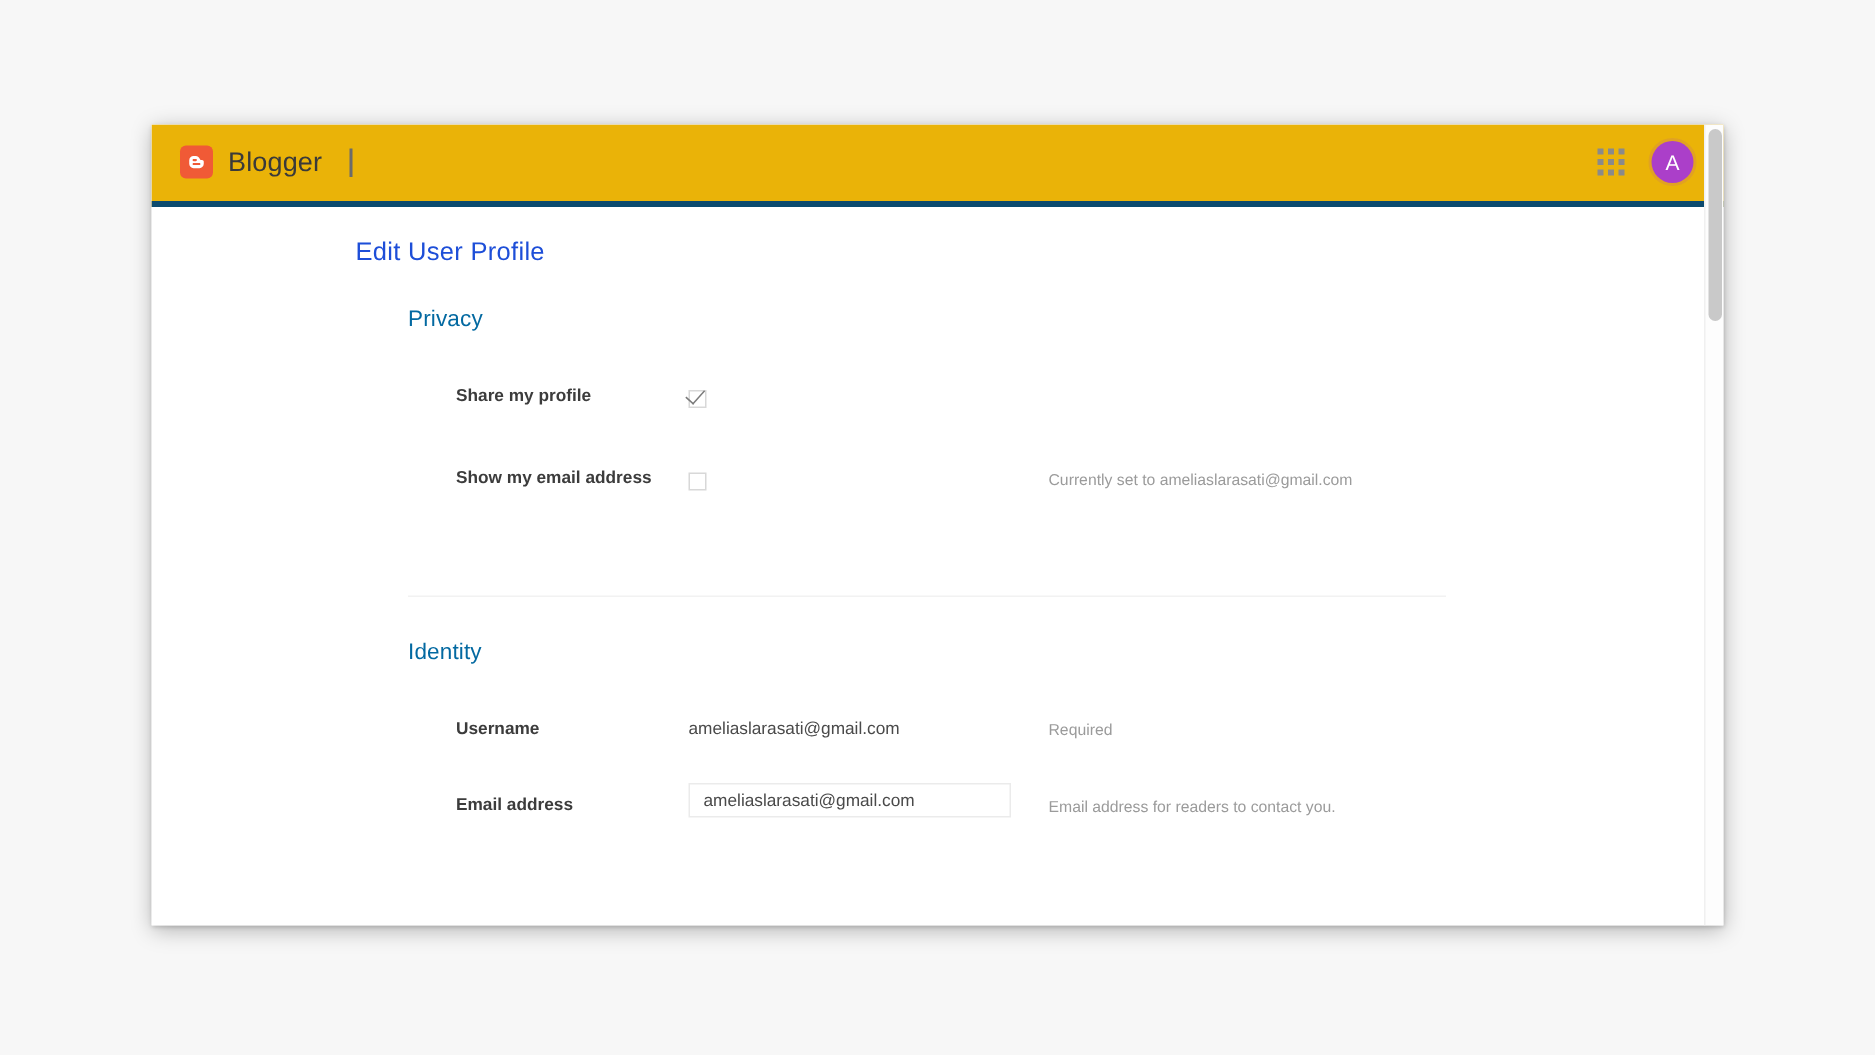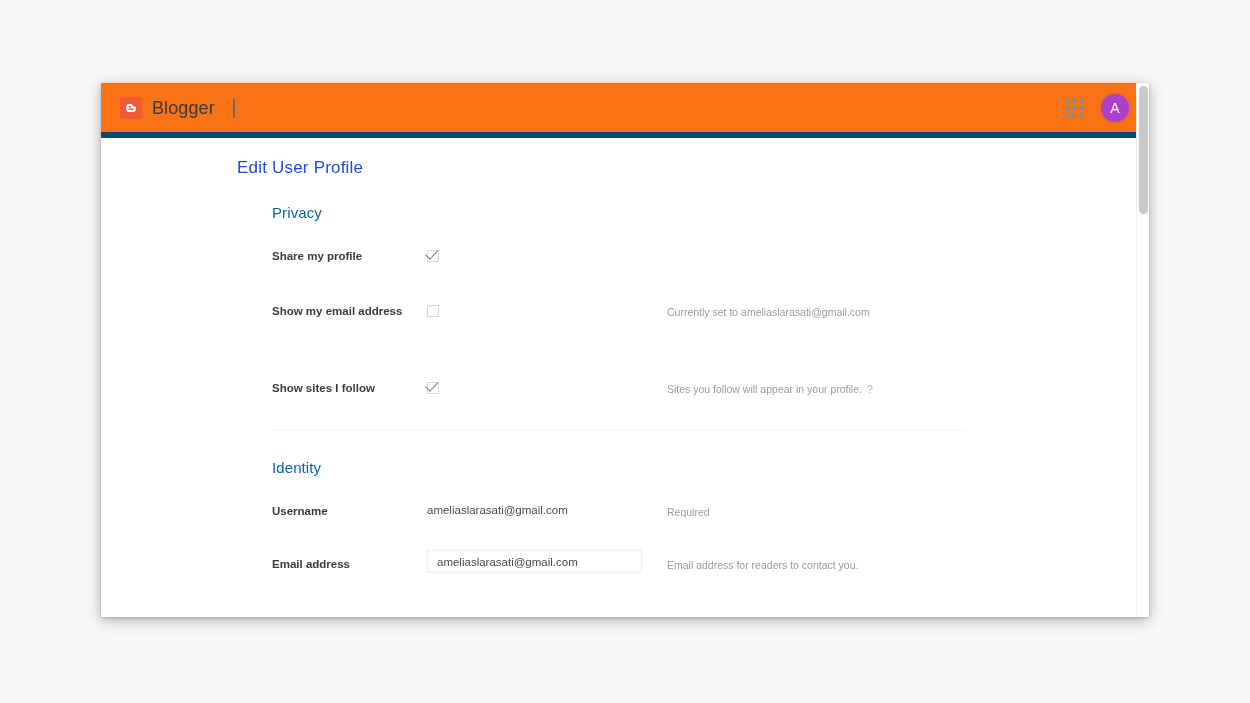--- a/index.html
+++ b/index.html
@@ -28,22 +28,22 @@
     overflow: hidden;
   }
 
   
   .topbar {
     position: absolute;
     left: 0;
     top: 0;
     width: 1048px;
     height: 55px;
-    background: #f97316;
-    border-bottom: 6px solid #0c4a6e;
+    background: #eab308;
+    border-bottom: 4px solid #0c4a6e;
     box-sizing: border-box;
   }
 
   .brand {
     position: absolute;
     left: 19px;
     top: 14px;
     display: flex;
     align-items: center;
     gap: 10px;
@@ -170,22 +170,23 @@
   .section-heading {
     font-size: 15px;
     color: #0369a1;
     font-weight: 400;
     letter-spacing: 0.1px;
     margin: 0 0 18px 0;
   }
 
   .row {
     display: flex;
-    align-items: center;
+    align-items: flex-end;
     min-height: 33px;
+    margin-left: 32px;
   }
 
   .row-label {
     width: 155px;
     flex: 0 0 155px;
     font-size: 11.5px;
     color: #3c3c3c;
     font-weight: bold;
     line-height: 15px;
     padding-top: 1px;
@@ -336,29 +337,20 @@
         <div class="row-help">
           <span>Currently set to ameliaslarasati@gmail.com</span>
         </div>
       </div>
 
       <div class="spacer-priv"></div>
 
 
       <div class="spacer-priv"></div>
 
-      <div class="row">
-        <div class="row-label">Show sites I follow</div>
-        <div class="row-control">
-          <span class="checkbox checked"></span>
-        </div>
-        <div class="row-help">
-          <span>Sites you follow will appear in your profile.</span><span class="help-q">?</span>
-        </div>
-      </div>
 
       <div style="height:26px"></div>
       <div class="divider"></div>
       <div class="spacer-after-div"></div>
 
       <div class="section-heading">Identity</div>
 
       <div class="row">
         <div class="row-label">Username</div>
         <div class="row-control">

